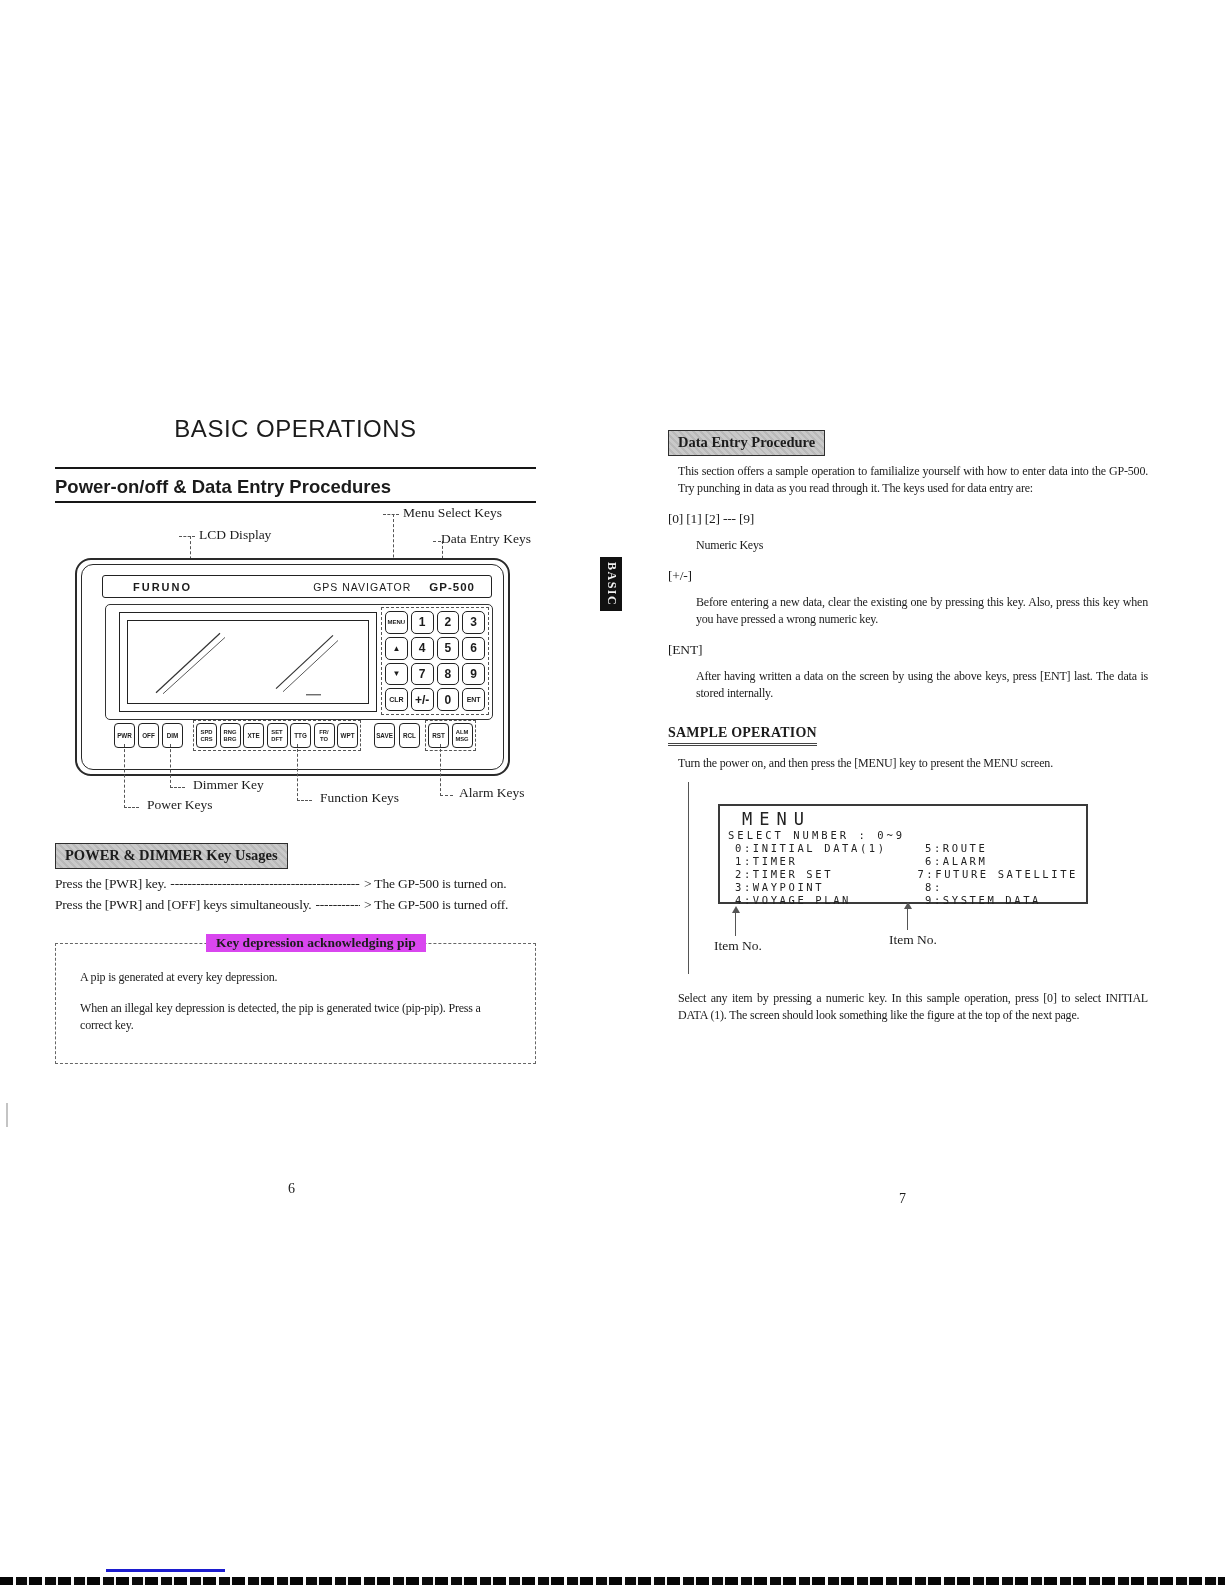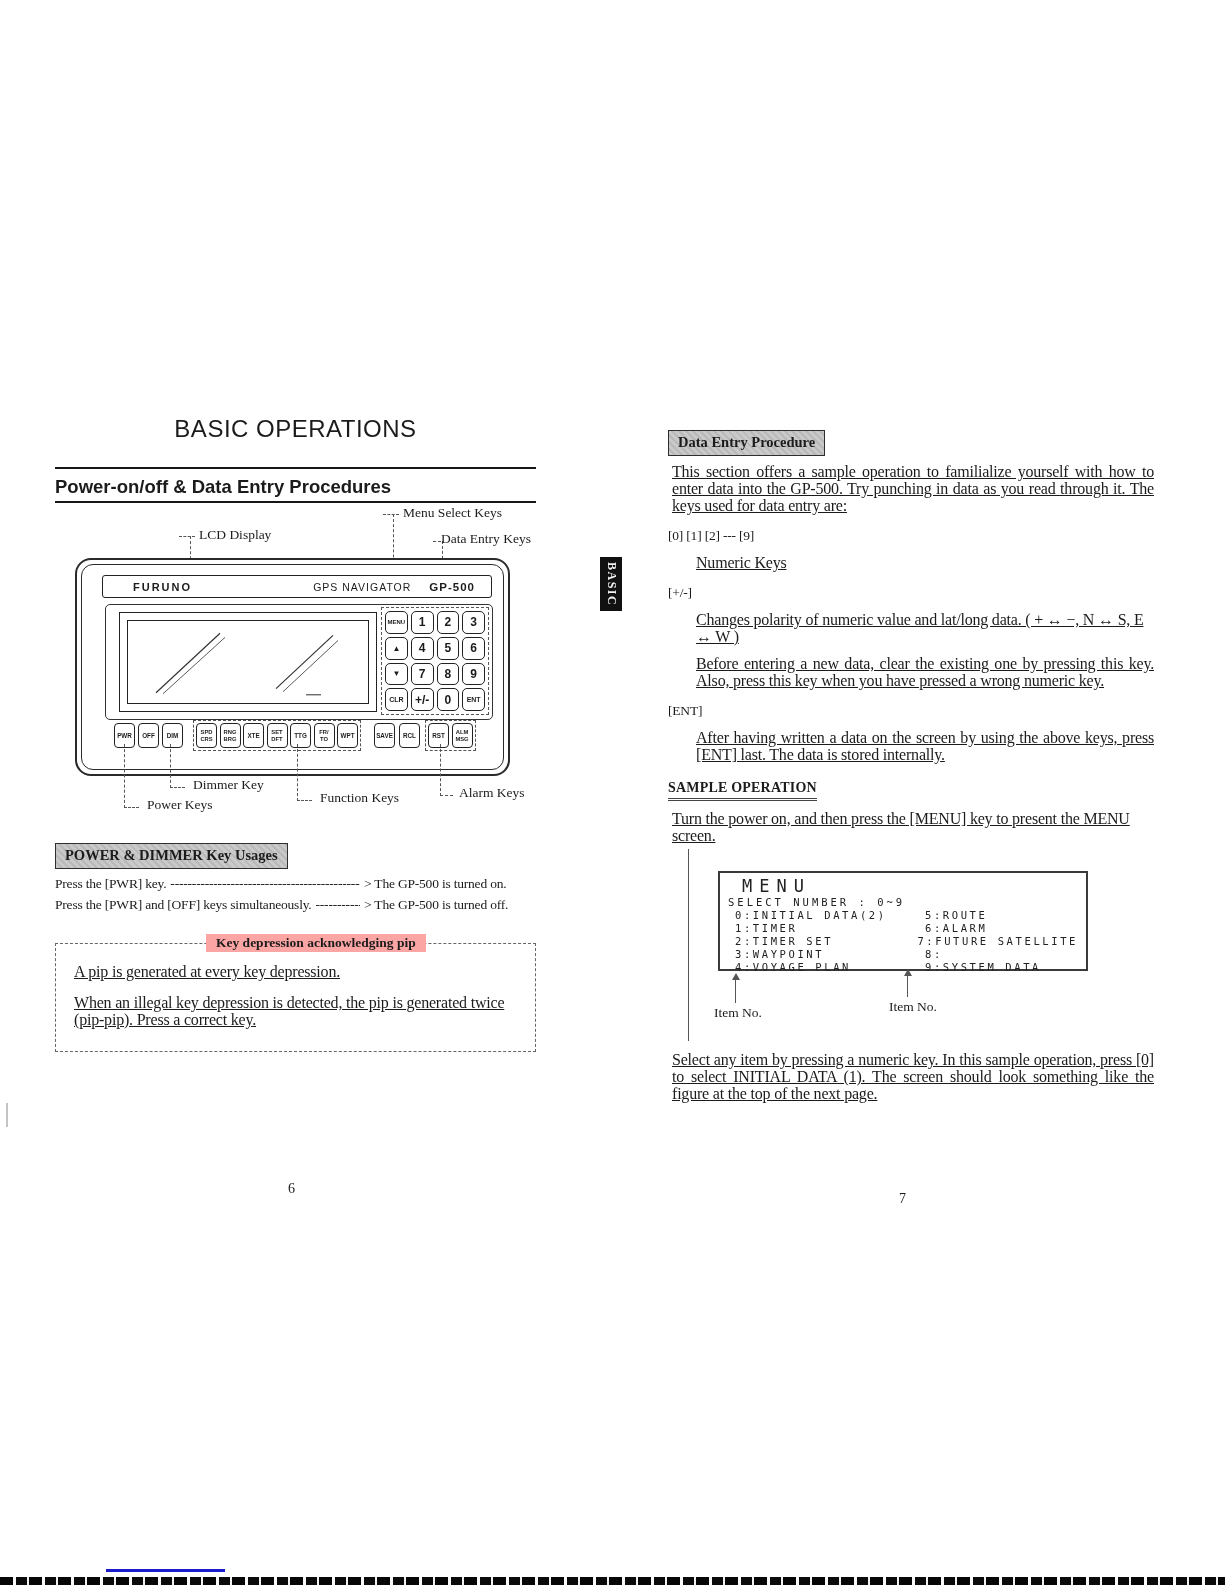--- a/index.html
+++ b/index.html
@@ -1,21 +1,21 @@
 <!DOCTYPE html>
 <html><head>
 <meta charset="utf-8">
 <style>
   html,body{margin:0;padding:0;}
   body{width:1225px;height:1585px;background:#ffffff;position:relative;overflow:hidden;
        font-family:"Liberation Serif",serif;color:#1b1b1b;}
   .col{position:absolute;}
   .col-left{left:55px;top:415px;width:481px;}
   .col-right{left:668px;top:430px;width:490px;}
-  p{margin:4px;font-size:16px;line-height:17px;letter-spacing:-0.2px;text-decoration:underline;}
+  p{margin:10px;font-size:12px;line-height:17px;letter-spacing:-0.2px;}
   .just{text-align:justify;}
   .indent{margin-left:28px;}
 
   
   .h1{font-family:"Liberation Sans",sans-serif;font-weight:normal;font-size:24px;line-height:28px;
       text-align:center;letter-spacing:0.5px;}
   .rule1{border-top:2.5px solid #161616;margin-top:24px;}
   .h2{font-family:"Liberation Sans",sans-serif;font-weight:bold;font-size:18.5px;line-height:22px;margin-top:7px;}
   .rule2{border-top:2px solid #161616;margin-top:3px;}
   .shaded-head{display:inline-block;margin-top:8px;border:1.5px solid #2e2e2e;
@@ -62,21 +62,21 @@
       white-space:pre-line;background:#fff;}
   .bkey.two{font-size:5.8px;}
 
   
   .prow{display:flex;align-items:baseline;font-size:13.5px;line-height:21px;letter-spacing:-0.2px;}
   .prow .pl{white-space:nowrap;}
   .prow .pd{flex:1;overflow:hidden;white-space:nowrap;margin:0 4px;}
   .prow .pr{width:172px;white-space:nowrap;}
 
   .pip-box{position:relative;margin-top:28px;border:1.5px dashed #666;padding:15px 14px 19px;}
-  .pip-title{position:absolute;top:-10px;left:150px;background:#fca5a5;padding:0 10px;
+  .pip-title{position:absolute;top:-10px;left:150px;background:#d946ef;padding:0 10px;
       font-weight:bold;font-size:13.5px;line-height:18px;white-space:nowrap;}
 
   
   .keylabel{font-size:13.5px;line-height:17px;margin-top:13px;letter-spacing:-0.2px;}
   .desc{margin-top:10px;}
   .sample-head{display:inline-block;margin-top:12px;font-weight:bold;font-size:14px;line-height:18px;
       border-bottom:3px double #444;padding-bottom:1px;letter-spacing:0.2px;}
   .fig{position:relative;height:198px;margin-top:5px;}
   .fig-vline{position:absolute;left:20px;top:0;width:1px;height:192px;background:#555;}
   .menu-box{position:absolute;left:50px;top:22px;width:370px;height:100px;box-sizing:border-box;
@@ -232,38 +232,37 @@
 <div class="col col-right">
 
   <div class="shaded-head" style="margin-top:0;">Data Entry Procedure</div>
 
   <p class="just" style="margin-top:7px;">This section offers a sample operation to familialize yourself with how to enter data into the GP-500.  Try punching in data as you read through it.  The keys used for data entry are:</p>
 
   <div class="keylabel">[0] [1] [2] --- [9]</div>
   <p class="indent desc">Numeric Keys</p>
 
   <div class="keylabel">[+/-]</div>
-  <p class="indent desc">Changes polarity of numeric value and lat/long data. ( + ↔ −, N ↔ S, E ↔ W )</p>
 
   <p class="indent desc just">Before entering a new data, clear the existing one by pressing this key.  Also, press this key when you have pressed a wrong numeric key.</p>
 
   <div class="keylabel">[ENT]</div>
   <p class="indent desc just">After having written a data on the screen by using the above keys, press [ENT] last.  The data is stored internally.</p>
 
   <div><span class="sample-head">SAMPLE OPERATION</span></div>
 
   <p style="margin-top:9px;">Turn the power on, and then press the [MENU] key to present the MENU screen.</p>
 
   <div class="fig">
     <div class="fig-vline"></div>
     <div class="menu-box">
       <div class="menu-title">MENU</div>
       <div class="menu-sub">SELECT NUMBER : 0~9</div>
       <div class="menu-row">
-        <span class="mc-l">0:INITIAL DATA(2)</span>
+        <span class="mc-l">0:INITIAL DATA(1)</span>
         <span class="mc-r">5:ROUTE</span>
       </div>
       <div class="menu-row">
         <span class="mc-l">1:TIMER</span>
         <span class="mc-r">6:ALARM</span>
       </div>
       <div class="menu-row">
         <span class="mc-l">2:TIMER SET</span>
         <span class="mc-r">7:FUTURE SATELLITE</span>
       </div>

